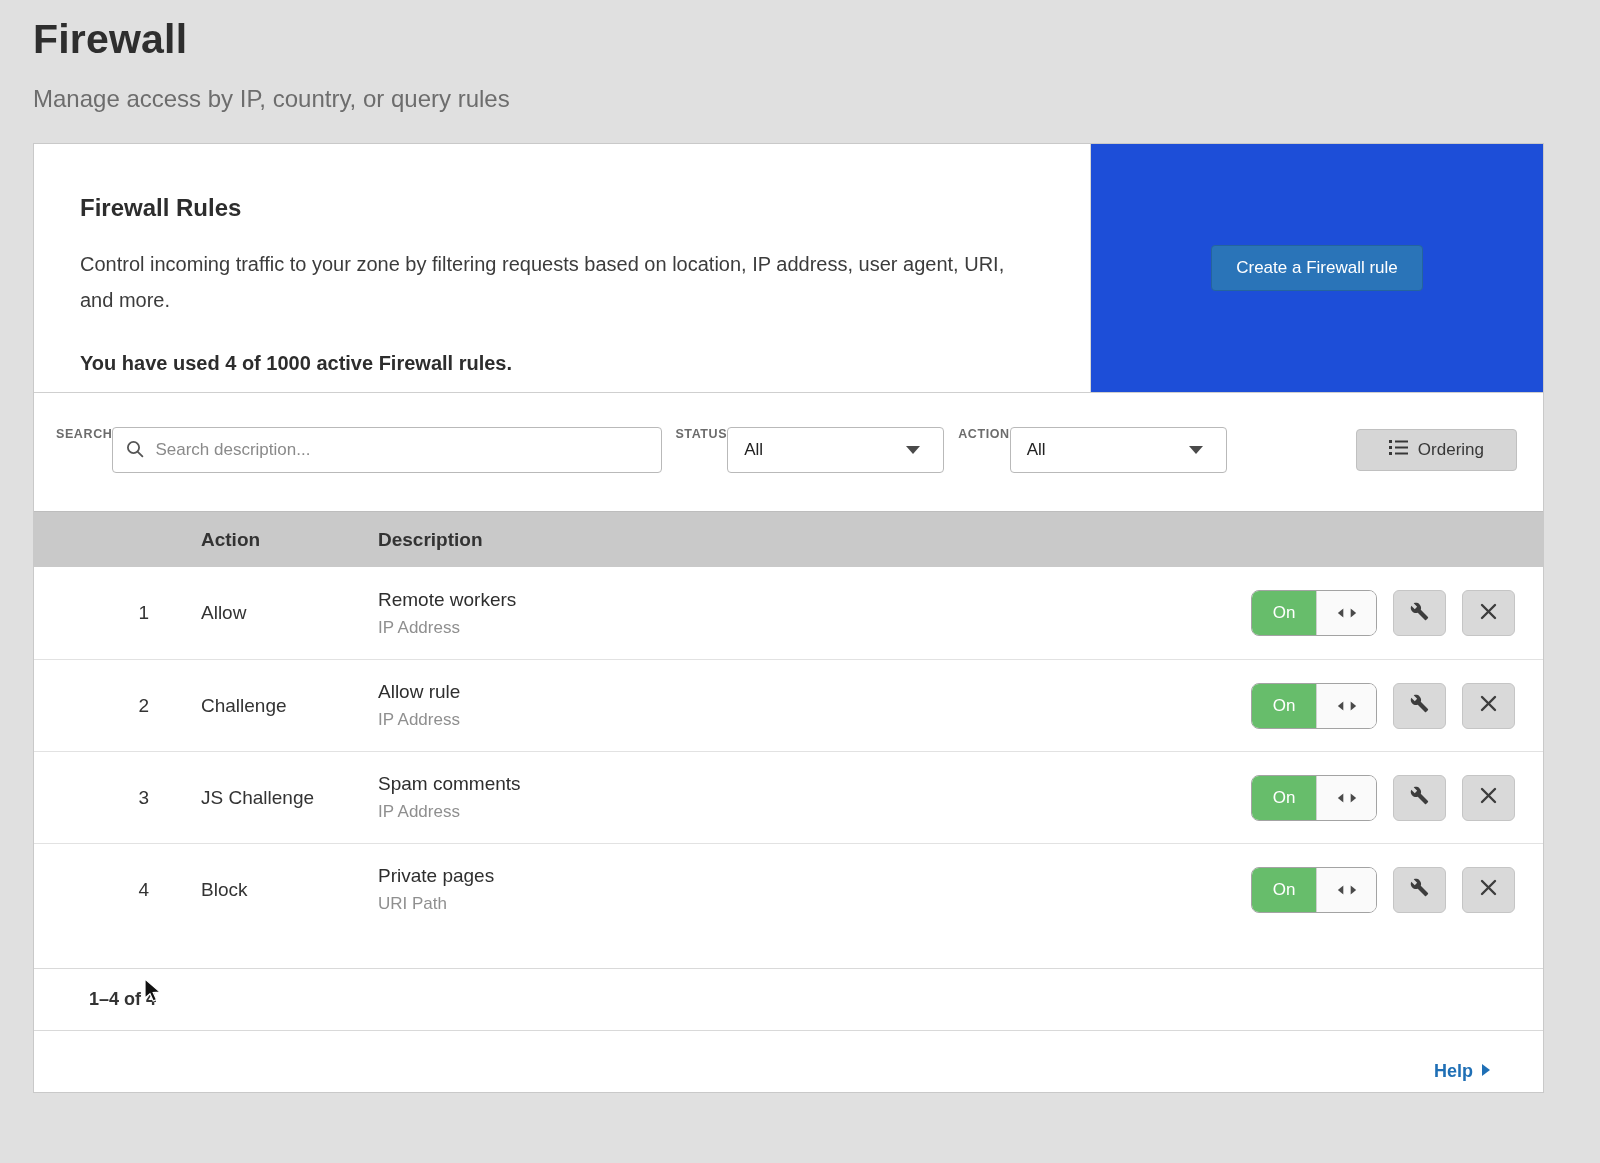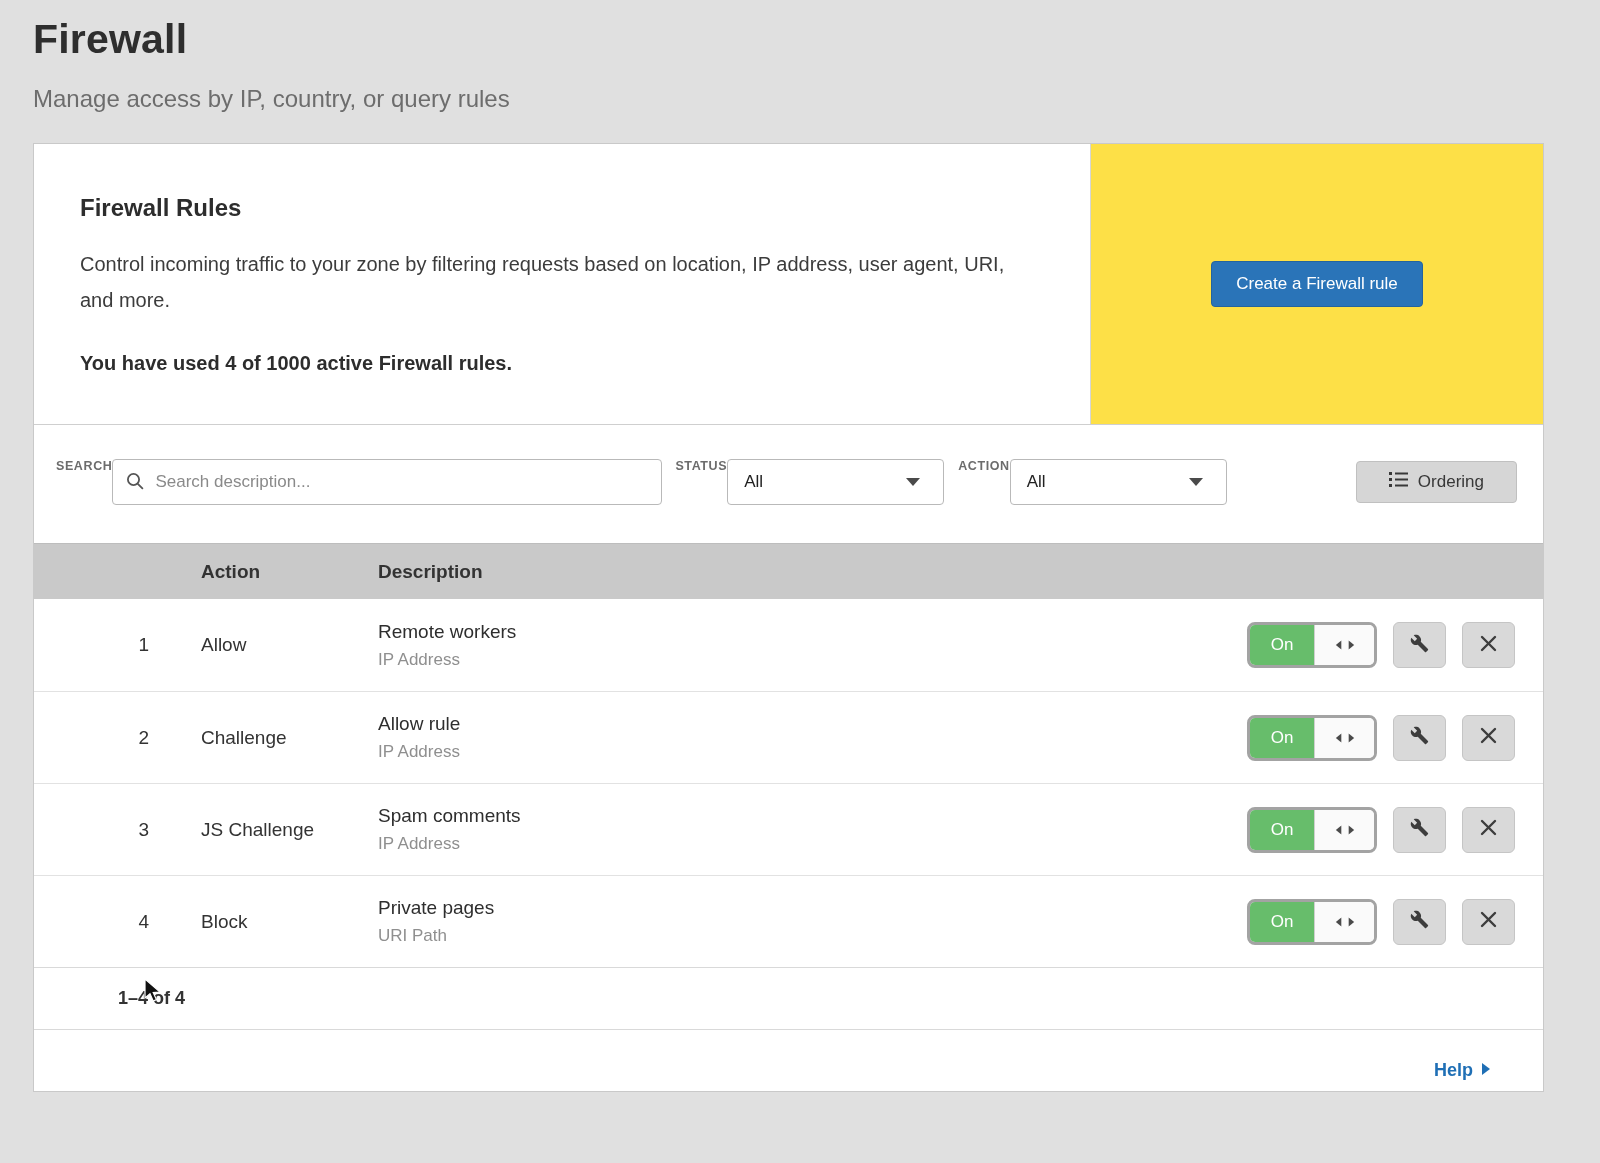--- a/index.html
+++ b/index.html
@@ -15,23 +15,23 @@
   .page-title { font-size: 41px; font-weight: 600; color: #2e2e2e; margin: 6px 0 22px 0; letter-spacing: 0.2px; }
   .page-subtitle { font-size: 24px; font-weight: 400; color: #6d6d6d; margin-bottom: 30px; }
 
   .panel {
     background: #ffffff;
     border: 1px solid #c9c9c9;
     width: 1511px;
   }
 
   
-  .intro { display: flex; border-bottom: 1px solid #cfcfcf; height: 281px; }
+  .intro { display: flex; border-bottom: 1px solid #cfcfcf; height: 249px; }
   .intro-left { width: 1057px; padding: 50px 60px 0 46px; border-right: 1px solid #d6d6d6; }
-  .intro-right { flex: 1; background: #fde047; display: flex; align-items: center; justify-content: center; }
+  .intro-right { flex: 1; background: #1d4ed8; display: flex; align-items: center; justify-content: center; }
   .intro-title { font-size: 24px; font-weight: 700; margin-bottom: 24px; color: #2d2d2d; }
   .intro-desc { font-size: 20px; line-height: 36px; color: #3c3c3c; max-width: 950px; margin-bottom: 34px; }
   .intro-usage { font-size: 20px; font-weight: 700; color: #2d2d2d; }
   .btn-primary {
     background: #2a74b8; color: #ffffff; border: 1px solid #24649e;
     font-size: 17px; font-weight: 500; padding: 12px 24px; border-radius: 4px;
     cursor: pointer; font-family: inherit;
   }
 
   
@@ -64,30 +64,30 @@
   .th-action { margin-left: 167px; width: 177px; font-size: 19px; font-weight: 700; color: #333; }
   .th-desc { font-size: 19px; font-weight: 700; color: #333; }
   .row { display: flex; align-items: center; height: 92px; border-top: 1px solid #e2e2e2; background: #fff; }
   .row:first-child { border-top: none; }
   .cell-num { width: 115px; text-align: right; font-size: 19px; color: #333; flex: none; }
   .cell-action { margin-left: 52px; width: 177px; font-size: 19px; color: #333; flex: none; }
   .cell-desc { flex: 1; min-width: 0; }
   .desc-main { font-size: 19px; color: #2e2e2e; margin-bottom: 7px; }
   .desc-sub { font-size: 17px; color: #8f8f8f; }
   .row-controls { display: flex; align-items: center; gap: 16px; padding-right: 28px; flex: none; }
-  .toggle { display: flex; height: 46px; border-radius: 8px; overflow: hidden; cursor: pointer; border: 3px solid #a3a3a3; }
+  .toggle { display: flex; height: 46px; border-radius: 8px; overflow: hidden; cursor: pointer; border: 1px solid #a3a3a3; }
   .toggle-on { width: 64px; background: #67bd6b; color: #fff; font-size: 17px; display: flex; align-items: center; justify-content: center; }
   .toggle-handle { width: 60px; background: #fafafa; border-left: 1px solid #cfcfcf; display: flex; align-items: center; justify-content: center; }
   .icon-btn {
     width: 53px; height: 46px; background: #d9d9d9; border: 1px solid #c5c5c5; border-radius: 6px;
     display: flex; align-items: center; justify-content: center; cursor: pointer;
   }
 
   
-  .tfoot { border-top: 1px solid #d9d9d9; height: 62px; display: flex; align-items: center; padding-left: 84px; font-size: 18px; font-weight: 700; color: #333; background: #fff; }
+  .tfoot { border-top: 1px solid #d9d9d9; height: 62px; display: flex; align-items: center; padding-left: 55px; font-size: 18px; font-weight: 700; color: #333; background: #fff; margin-top: 33px; }
   .help-row { border-top: 1px solid #d9d9d9; height: 62px; display: flex; align-items: center; justify-content: flex-end; padding-right: 52px; background: #fff; }
   .help-link { color: #1f6fb5; font-size: 18px; font-weight: 700; display: flex; align-items: center; gap: 8px; cursor: pointer; text-decoration: none; margin-top: 20px; }
 
   .cursor { position: absolute; left: 143px; top: 978px; pointer-events: none; }
 </style>
 </head>
 <body>
 
 <div class="page">
   <h1 class="page-title">Firewall</h1>

